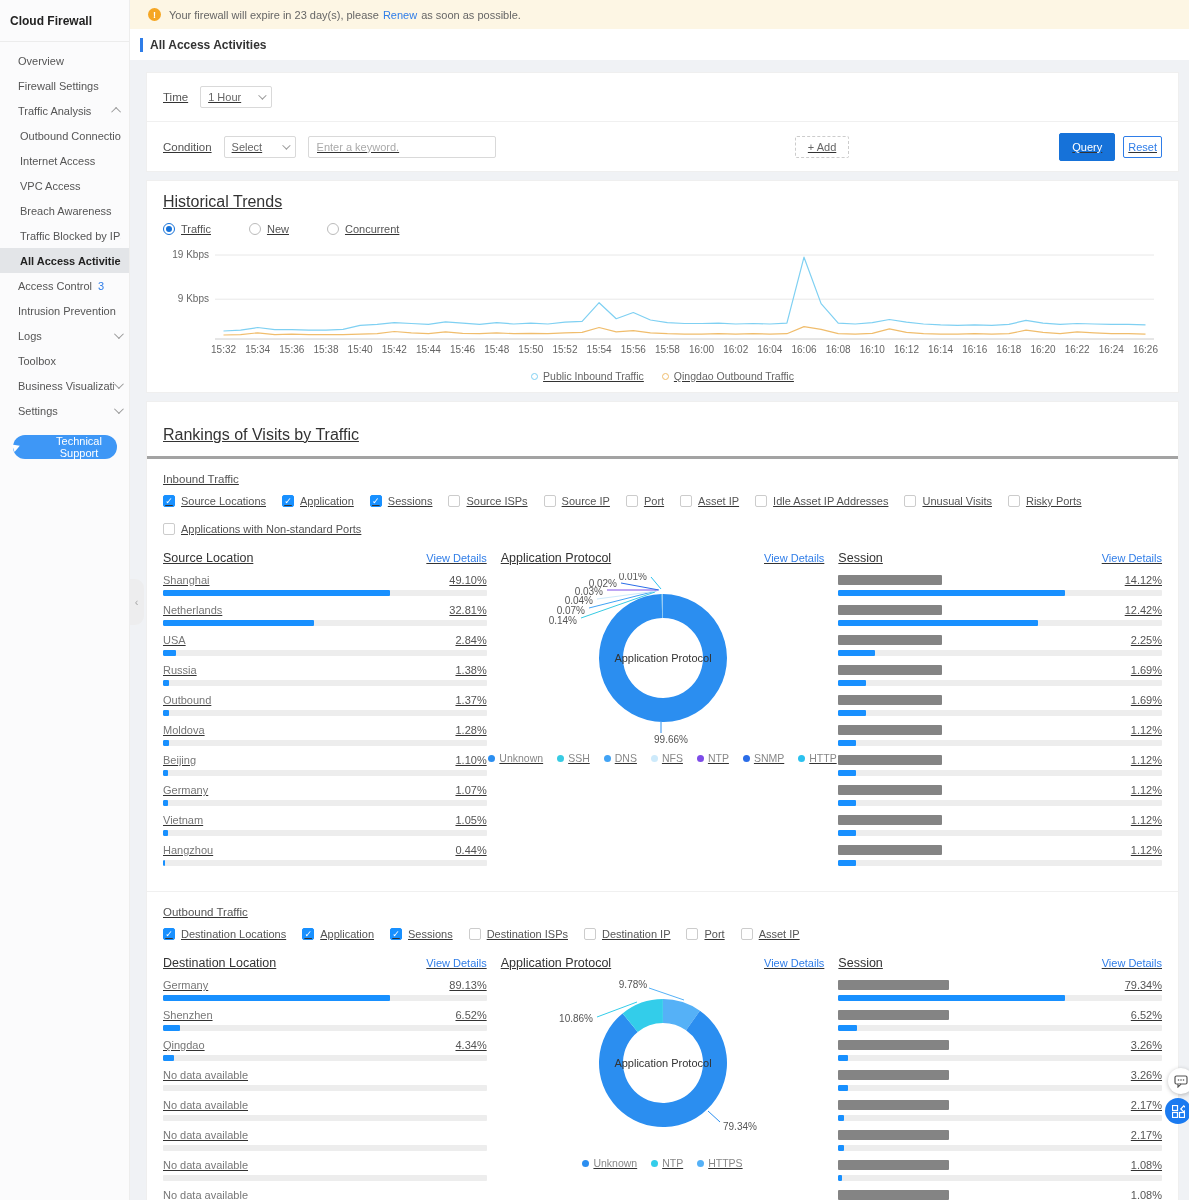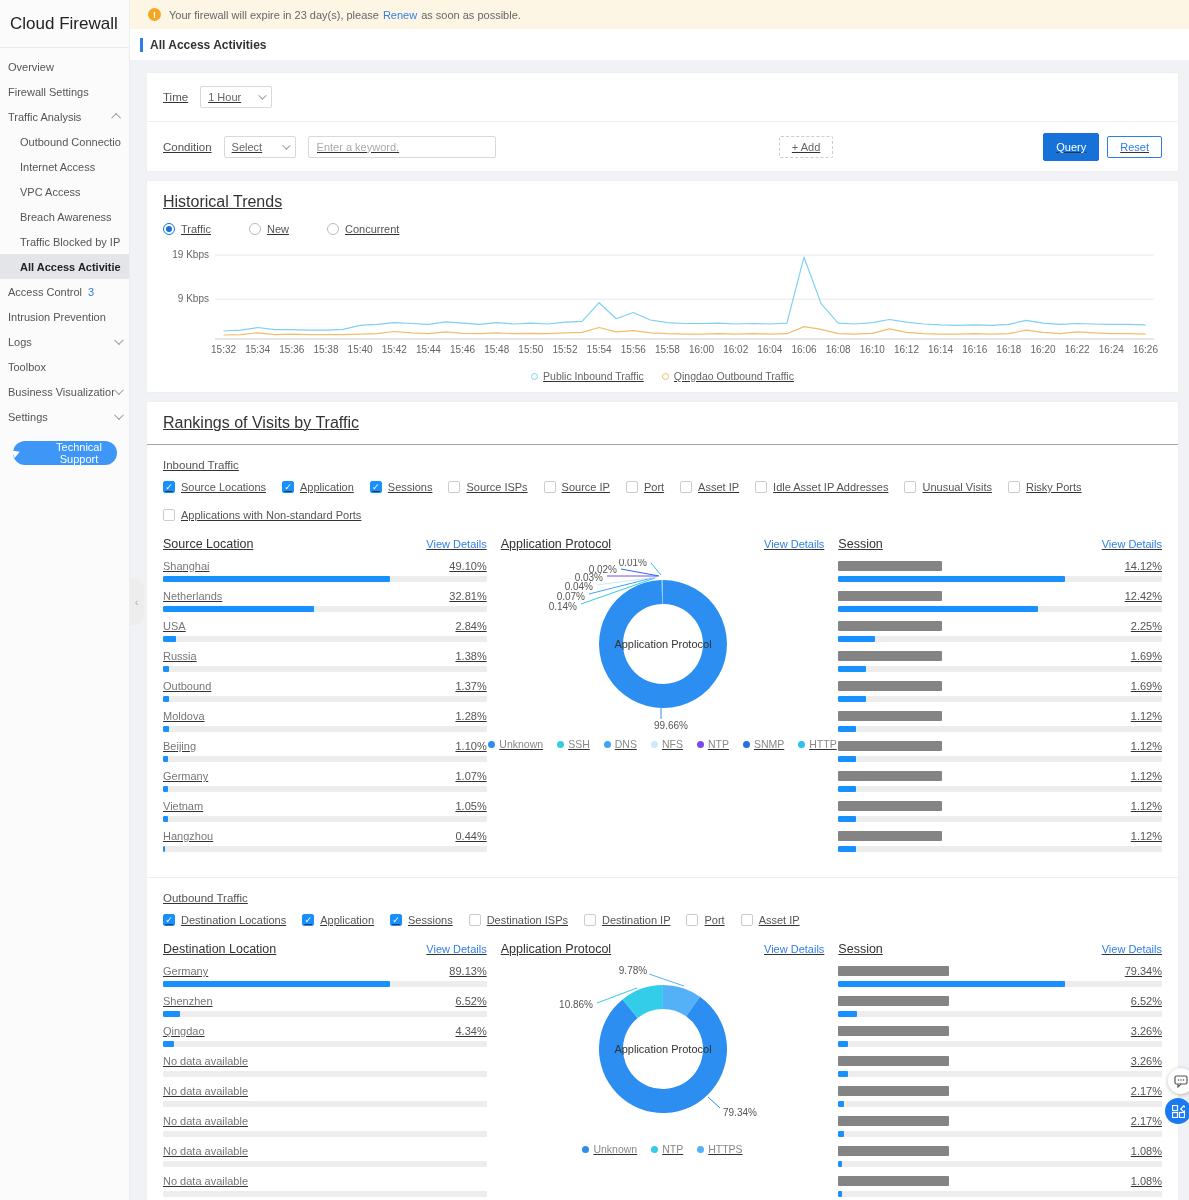--- a/index.html
+++ b/index.html
@@ -2,23 +2,23 @@
 <html><head>
 <meta charset="utf-8">
 <style>
   * { margin:0; padding:0; box-sizing:border-box; }
   html,body { width:1189px; height:1200px; overflow:hidden; }
   body { font-family:"Liberation Sans", sans-serif; font-size:12px; color:#333; background:#f0f2f5; }
   .page { position:relative; width:1189px; height:1200px; display:flex; background:#f0f2f5; }
 
   
   .sidebar { width:130px; background:#fbfbfc; border-right:1px solid #ededed; flex:none; position:relative; z-index:2; }
-  .sb-title { font-size:17px; font-weight:normal; color:#222; padding:14px 0 13px 10px; border-bottom:1px solid #ececec; }
+  .sb-title { font-size:12px; font-weight:bold; color:#222; padding:14px 0 13px 10px; border-bottom:1px solid #ececec; }
   .nav { padding-top:6px; }
-  .nav-item { height:25px; display:flex; align-items:center; padding-left:8px; padding-right:8px; font-size:11px; color:#555; cursor:pointer; }
+  .nav-item { height:25px; display:flex; align-items:center; padding-left:18px; padding-right:8px; font-size:11px; color:#555; cursor:pointer; }
   .nav-item.indent { padding-left:20px; }
   .nav-item.sel { background:#e3e5e8; color:#222; font-weight:bold; }
   .nav-item .lbl { white-space:nowrap; overflow:hidden; }
   .nav-badge { color:#2f7de8; margin-left:6px; font-size:11px; }
   .chev { margin-left:auto; width:7px; height:7px; border-right:1px solid #999; border-bottom:1px solid #999; flex:none; }
   .chev.down { transform:rotate(45deg) translateY(-2px); }
   .chev.up { transform:rotate(-135deg) translateY(-2px); }
   .support-btn { margin:12px auto 0; width:104px; height:24px; background:#3e97f6; color:#fff; border:none; border-radius:12px; font-size:11px; display:flex; align-items:center; justify-content:center; gap:22px; cursor:pointer; font-family:inherit; }
   .support-tri { width:0; height:0; border-left:7px solid #fff; border-top:4px solid transparent; border-bottom:4px solid transparent; transform:rotate(-20deg); }
   .collapse-tab { position:absolute; left:129px; top:579px; width:15px; height:46px; background:#ededee; border-radius:0 9px 9px 0; display:flex; align-items:center; justify-content:center; color:#aaa; font-size:11px; cursor:pointer; z-index:3; }
@@ -38,36 +38,36 @@
   
   .f-row { display:flex; align-items:center; height:49px; padding:0 16px; }
   .f-row.first { border-bottom:1px solid #f0f0f0; }
   .f-label { color:#555; font-size:11.5px; margin-right:12px; }
   .sel-box { width:72px; height:22px; border:1px solid #d9d9d9; border-radius:2px; display:flex; align-items:center; padding:0 7px; color:#666; font-size:11px; cursor:pointer; background:#fff; }
   .sel-box .chev { margin-left:auto; width:6px; height:6px; }
   .kw-input { width:188px; height:22px; border:1px solid #d9d9d9; border-radius:2px; margin-left:12px; padding:0 8px; font-size:11px; color:#333; font-family:inherit; }
   .kw-input::placeholder { color:#aaa; }
   .add-btn { margin-left:auto; margin-right:210px; height:22px; padding:0 12px; border:1px dashed #ccc; border-radius:2px; background:#fff; color:#666; font-size:11px; cursor:pointer; font-family:inherit; }
   .btn-primary { height:28px; padding:0 12px; background:#1672d9; border:1px solid #1672d9; border-radius:2px; color:#fff; font-size:11px; cursor:pointer; font-family:inherit; }
-  .btn-outline { height:22px; padding:0 12px; background:#fff; border:1px solid #2f7de8; border-radius:2px; color:#2f7de8; font-size:11px; margin-left:8px; cursor:pointer; font-family:inherit; }
+  .btn-outline { height:22px; padding:0 4px; background:#fff; border:1px solid #2f7de8; border-radius:2px; color:#2f7de8; font-size:11px; margin-left:8px; cursor:pointer; font-family:inherit; }
 
   
   .card-pad { padding:12px 16px 10px; }
   .card-title { font-size:16px; color:#333; }
   .radio-row { display:flex; align-items:center; gap:38px; margin:12px 0 8px; }
   .radio { display:flex; align-items:center; gap:6px; font-size:11px; color:#555; cursor:pointer; }
   .r-dot { width:12px; height:12px; border-radius:50%; border:1px solid #bbb; background:#fff; position:relative; flex:none; }
   .radio.on .r-dot { border-color:#1672d9; }
   .radio.on .r-dot::after { content:""; position:absolute; left:2px; top:2px; width:6px; height:6px; border-radius:50%; background:#1672d9; }
   .legend { display:flex; justify-content:center; gap:18px; margin-top:6px; font-size:10.5px; color:#666; }
   .legend .item { display:flex; align-items:center; gap:5px; }
   .ring { width:7px; height:7px; border-radius:50%; border:1px solid; background:#fff; flex:none; }
 
   
-  .rank-head { padding:12px 16px; border-bottom:1px solid #a3a3a3; }
+  .rank-head { padding:12px 16px; border-bottom:3px solid #a3a3a3;margin-top:12px; }
   .section { padding:10px 16px 14px; }
   .section.ob { border-top:1px solid #f0f0f0; margin-top:4px; }
   .sec-label { font-size:11.5px; color:#555; margin:4px 0 10px; }
   .cb-row { display:flex; align-items:center; gap:16px; flex-wrap:wrap; margin-bottom:16px; }
   .cb { display:flex; align-items:center; gap:6px; font-size:11px; color:#555; cursor:pointer; }
   .cb .box { width:12px; height:12px; border:1px solid #ccc; border-radius:2px; background:#fff; flex:none; display:flex; align-items:center; justify-content:center; }
   .cb.on .box { background:#1890ff; border-color:#1890ff; color:#fff; font-size:9px; }
   .cols { display:flex; gap:14px; }
   .rcol { flex:1; min-width:0; }
   .col-head { display:flex; align-items:baseline; justify-content:space-between; margin-bottom:8px; }

